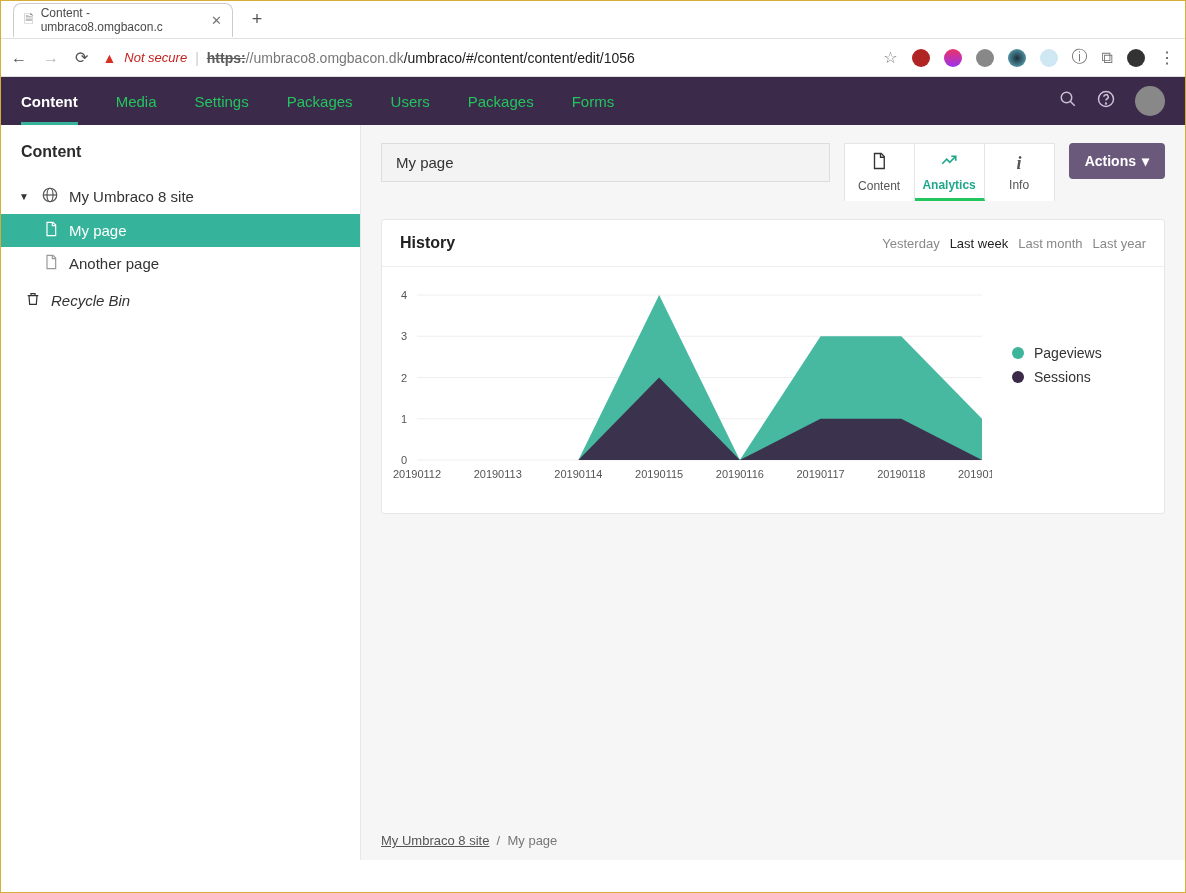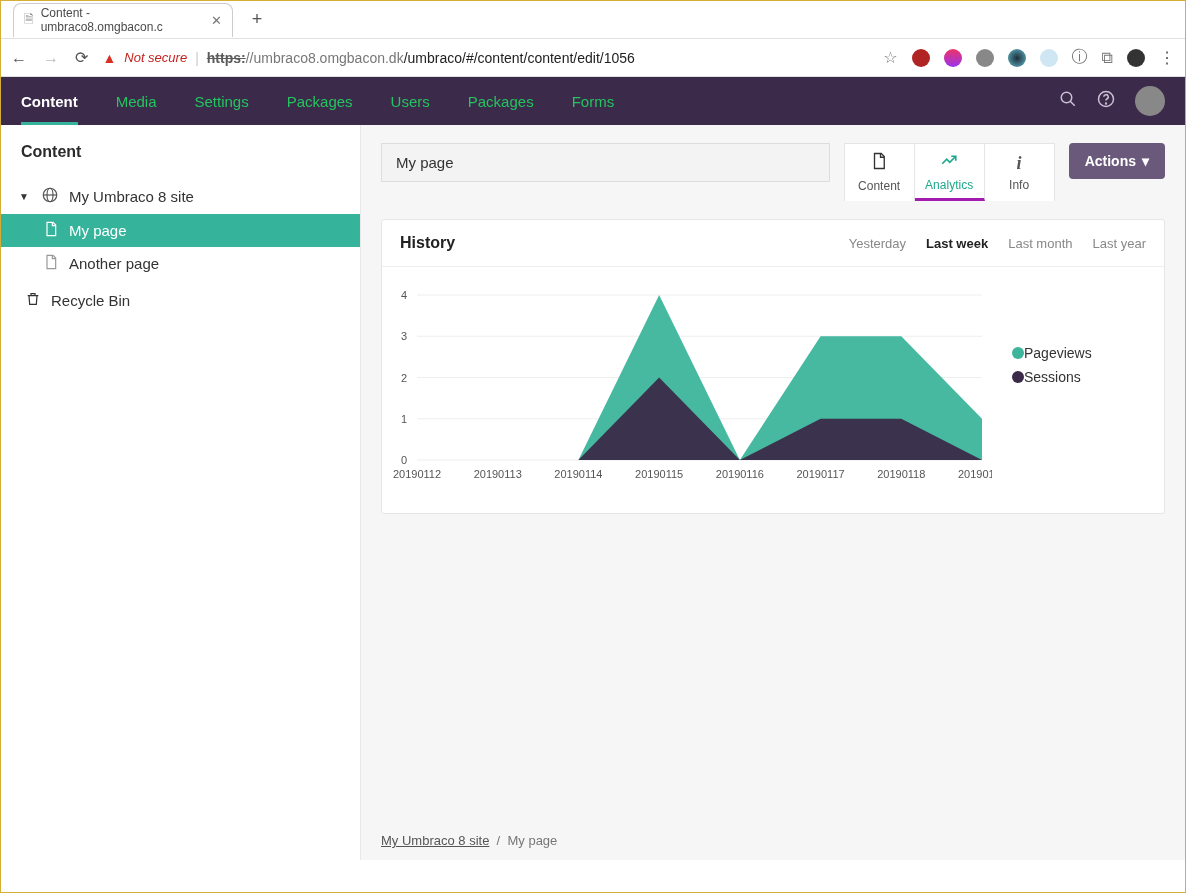--- a/index.html
+++ b/index.html
@@ -35,32 +35,32 @@
 .tree-item.root .caret { font-size:10px; color:#333; margin-right:2px; }
 .tree-item.child { padding-left:42px; }
 .tree-item.selected { background:#35b49b; color:#fff; }
 .tree-item.selected .doc-icon svg path { stroke:#fff; }
 .main { flex:1; background:#f6f6f6; display:flex; flex-direction:column; position:relative; }
 .pagehead { display:flex; align-items:flex-start; padding:18px 20px 0; gap:0; background:#f6f6f6; }
 .title-input { flex:1; border:1px solid #ddd; background:#f3f3f3; padding:10px 14px; font-size:15px; color:#333; margin-right:14px; }
 .apptabs { display:flex; border-left:1px solid #e5e5e5; }
 .apptab { width:70px; height:58px; background:#fff; display:flex; flex-direction:column; align-items:center; justify-content:center; gap:4px; border-right:1px solid #e5e5e5; border-top:1px solid #e5e5e5; font-size:12px; color:#555; cursor:pointer; }
 .apptab .tab-icon { font-size:18px; }
-.apptab.active { color:#1fa78b; border-bottom:3px solid #a21caf; }
+.apptab.active { color:#1fa78b; border-bottom:3px solid #22c55e;font-weight:bold; }
 .actions-btn { background:#6b597c; color:#fff; border:none; border-radius:4px; padding:10px 16px; font-size:14px; font-weight:600; margin-left:14px; cursor:pointer; display:flex; align-items:center; gap:6px; }
 .panel { margin:18px 20px; background:#fff; border:1px solid #e6e6e6; border-radius:3px; }
 .panel-head { display:flex; align-items:center; padding:14px 18px; border-bottom:1px solid #eee; }
 .panel-head h4 { font-size:16px; font-weight:700; color:#222; }
-.range-sel { margin-left:auto; display:flex; gap:20px; font-size:13px; }
+.range-sel { margin-left:auto; display:flex; gap:10px; font-size:13px; }
 .range-sel span { color:#888; cursor:pointer; }
-.range-sel span.on { color:#222; font-weight:700; }
+.range-sel span.on { color:#222; font-weight:400; }
 .chart-wrap { padding:18px 18px 18px 10px; display:flex; }
 .chart-svg { }
 .legend { padding:60px 10px 0 20px; }
-.legend-item { display:flex; align-items:center; font-size:14px; color:#333; margin-bottom:8px; }
+.legend-item { display:flex; align-items:center; gap:10px; font-size:14px; color:#333; margin-bottom:8px; }
 .legend-dot { width:12px; height:12px; border-radius:50%; }
 .breadcrumb { position:absolute; bottom:12px; left:20px; font-size:13px; color:#777; }
 .breadcrumb a { color:#555; }
 svg text { font-size:11px; fill:#555; }
 </style>
 </head>
 <body>
 
 <div class="titlebar">
   <div class="win-btn">—</div>
@@ -148,21 +148,21 @@
             </svg></span>
         <span>My page</span>
       </div>
       <div class="tree-item child">
         <span class="doc-icon"><svg width="16" height="16" viewBox="0 0 24 24" fill="none" stroke="#999" stroke-width="1.8">
               <path d="M6 2h9l4 4v16H6z"></path>
               <path d="M14 2v5h5"></path>
             </svg></span>
         <span>Another page</span>
       </div>
-      <div class="tree-item" style="padding-left:24px; margin-top:4px;">
+      <div class="tree-item" style="padding-left:24px; margin-top:4px;font-style:italic;">
         <span><svg width="16" height="16" viewBox="0 0 24 24" fill="none" stroke="#333" stroke-width="1.8">
               <path d="M4 7h16M9 7V4h6v3M6 7l1 13h10l1-13"></path>
             </svg></span>
         <span>Recycle Bin</span>
       </div>
     </div>
   </div>
 
   <div class="main">
     <div class="pagehead">

